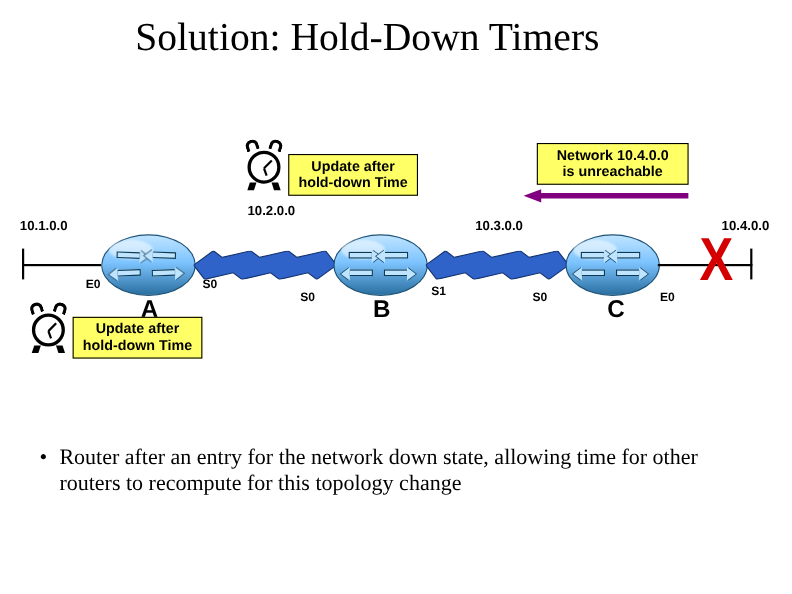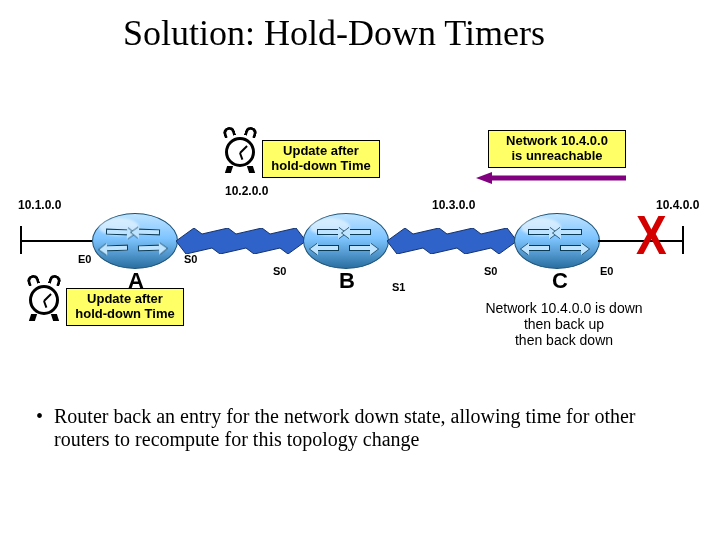--- a/index.html
+++ b/index.html
@@ -96,21 +96,21 @@
     <div class="router-ellipse"></div>
     <div class="router-arrows">
       <div class="rarrow" style="left:14px; top:16px;"></div>
       <div class="rarrow back" style="left:46px; top:16px;"></div>
       <div class="rarrow" style="left:46px; top:32px;"></div>
       <div class="rarrow back" style="left:14px; top:32px;"></div>
     </div>
   </div>
   <div class="router-letter" style="left:339px; top:268px;">B</div>
   <div class="iface-label" style="left:273px; top:265px;">S0</div>
-  <div class="iface-label" style="left:392px; top:281px;">S1</div>
+  <div class="iface-label" style="left:392px; top:259px;">S1</div>
 
   <div class="wan" style="left:387px; top:228px; width:130px;">
     <svg viewBox="0 0 130 26" preserveAspectRatio="none">
       <polygon points="0,13 18,0 26,6 52,0 60,6 86,0 94,6 120,0 130,13 112,26 104,20 78,26 70,20 44,26 36,20 10,26" fill="#2f63c9" stroke="#13336f" stroke-width="1"></polygon>
     </svg>
   </div>
 
   <div class="router-wrap" style="left:514px; top:213px;">
     <div class="router-ellipse"></div>
     <div class="router-arrows">
@@ -133,24 +133,19 @@
       <div class="clock-bell r"></div>
     <div class="clock-body"></div>
     <div class="clock-foot l"></div>
       <div class="clock-foot r"></div>
   </div>
   <div class="callout" style="left:66px; top:288px; width:118px;">
     <span style="white-space:pre-line;">Update after
 hold-down Time</span>
   </div>
 
-  <div class="status-text" style="left:454px; top:300px; width:220px;">
-    <span style="white-space:pre-line;">Network 10.4.0.0 is down
-then back up
-then back down</span>
-  </div>
 
   <div class="bullet-row" style="top:405px;">
     <div class="bullet-dot">•</div>
-    <div>Router back an entry for the network down state, allowing time for other routers to recompute for this topology change</div>
+    <div>Router after an entry for the network down state, allowing time for other routers to recompute for this topology change</div>
   </div>
 
 </div>
 
 </body></html>

